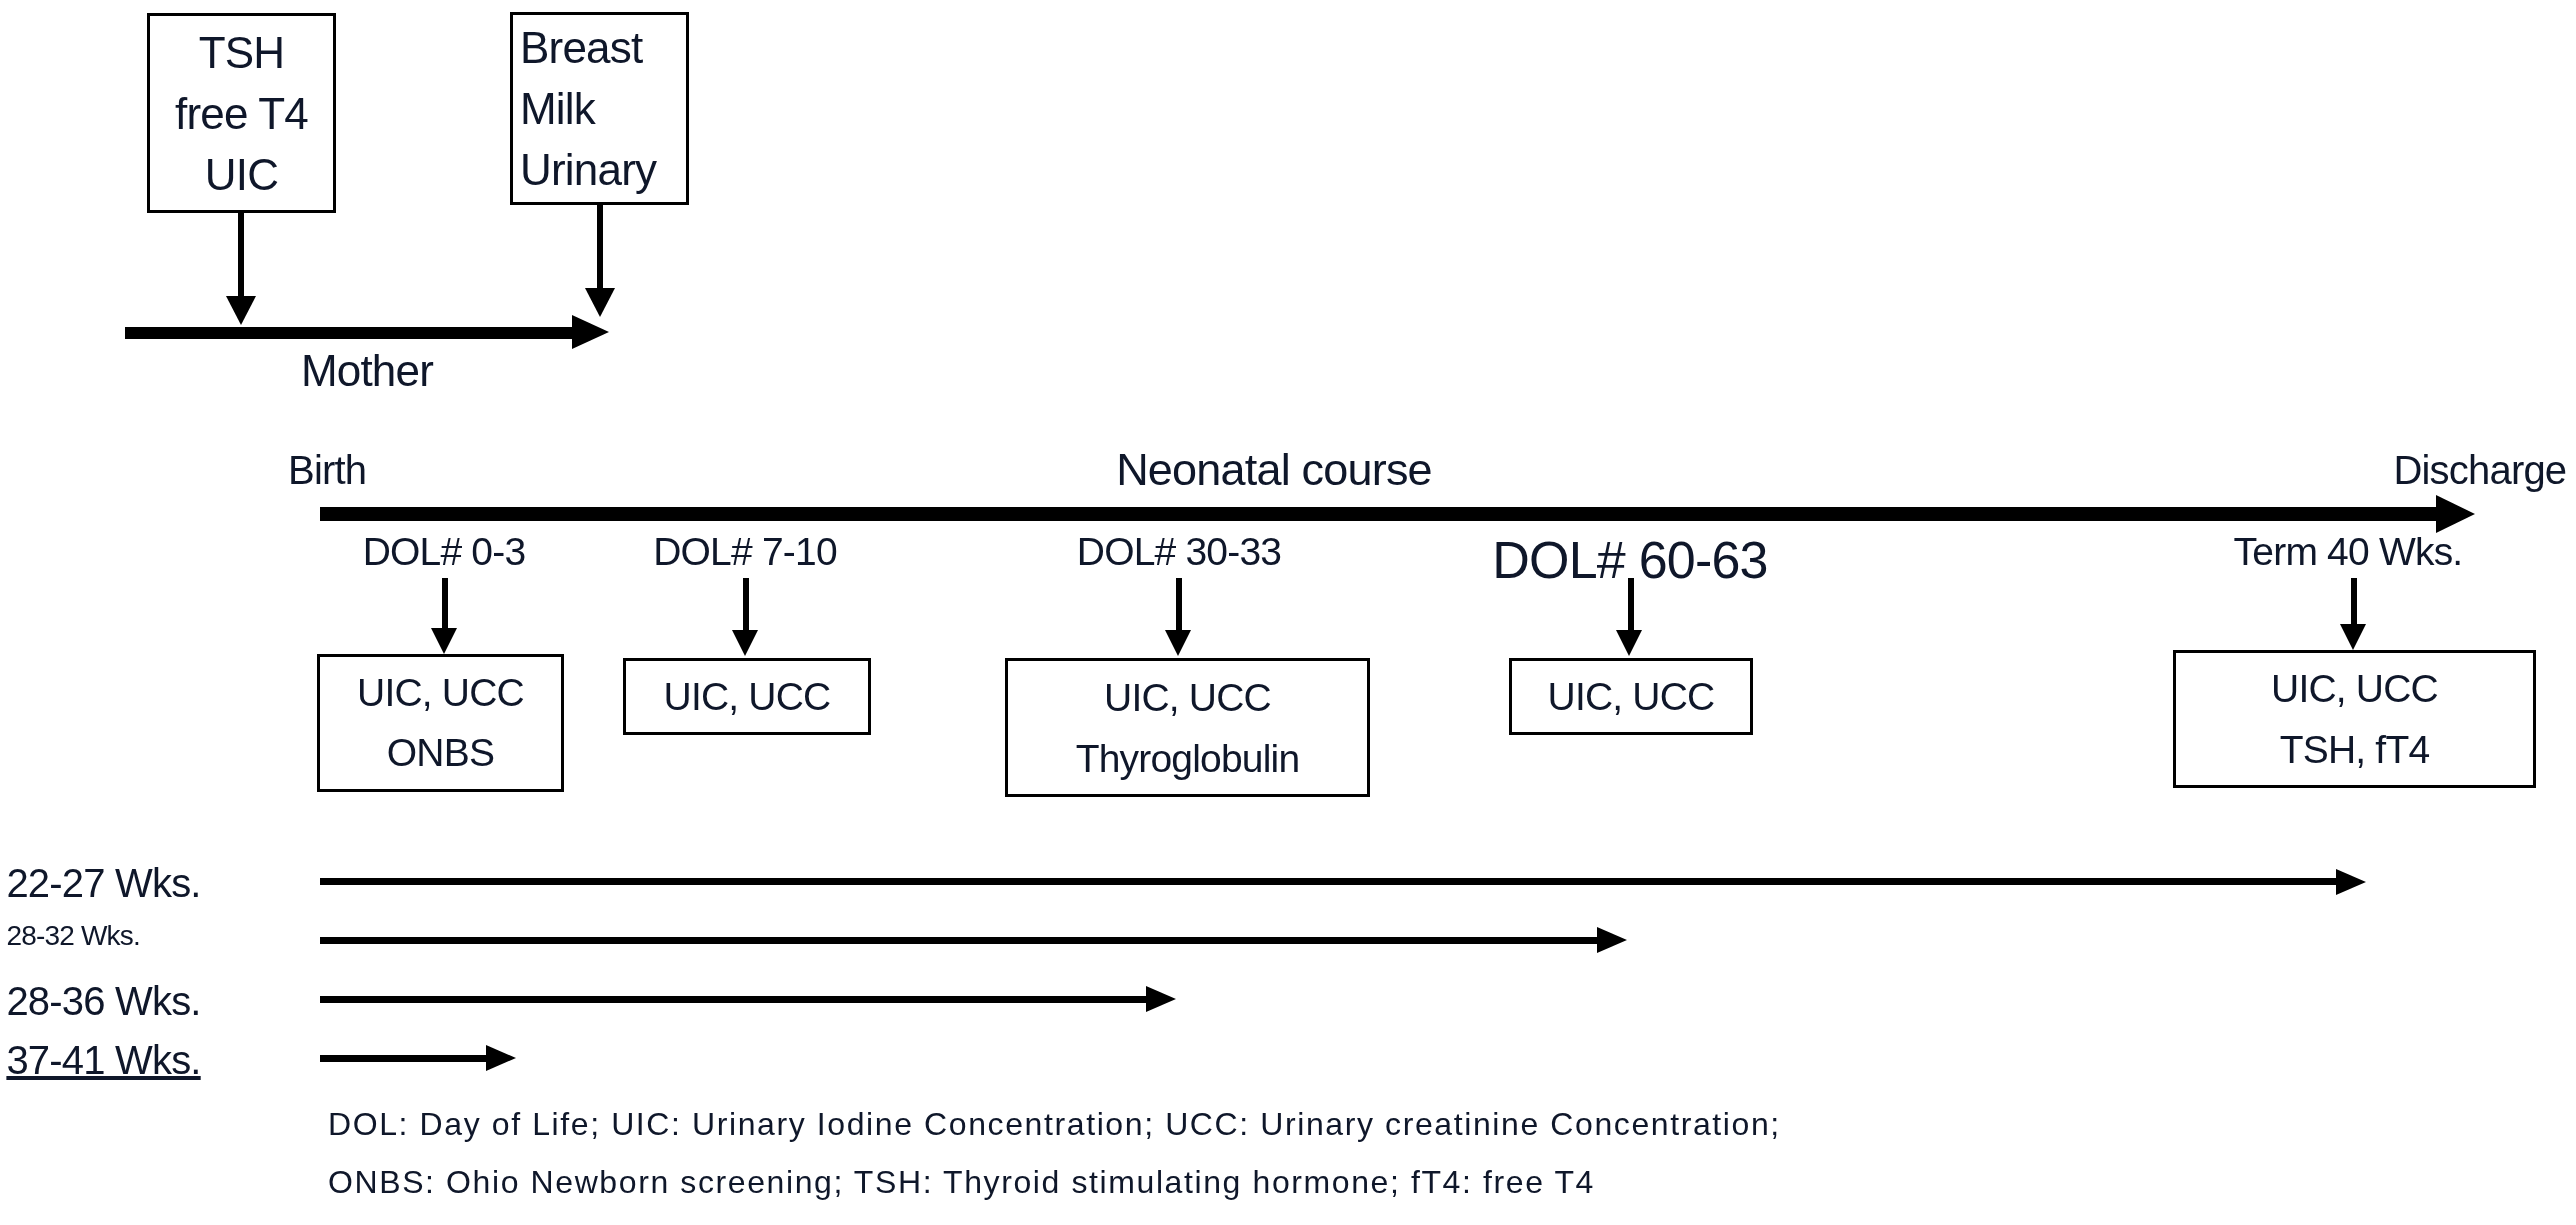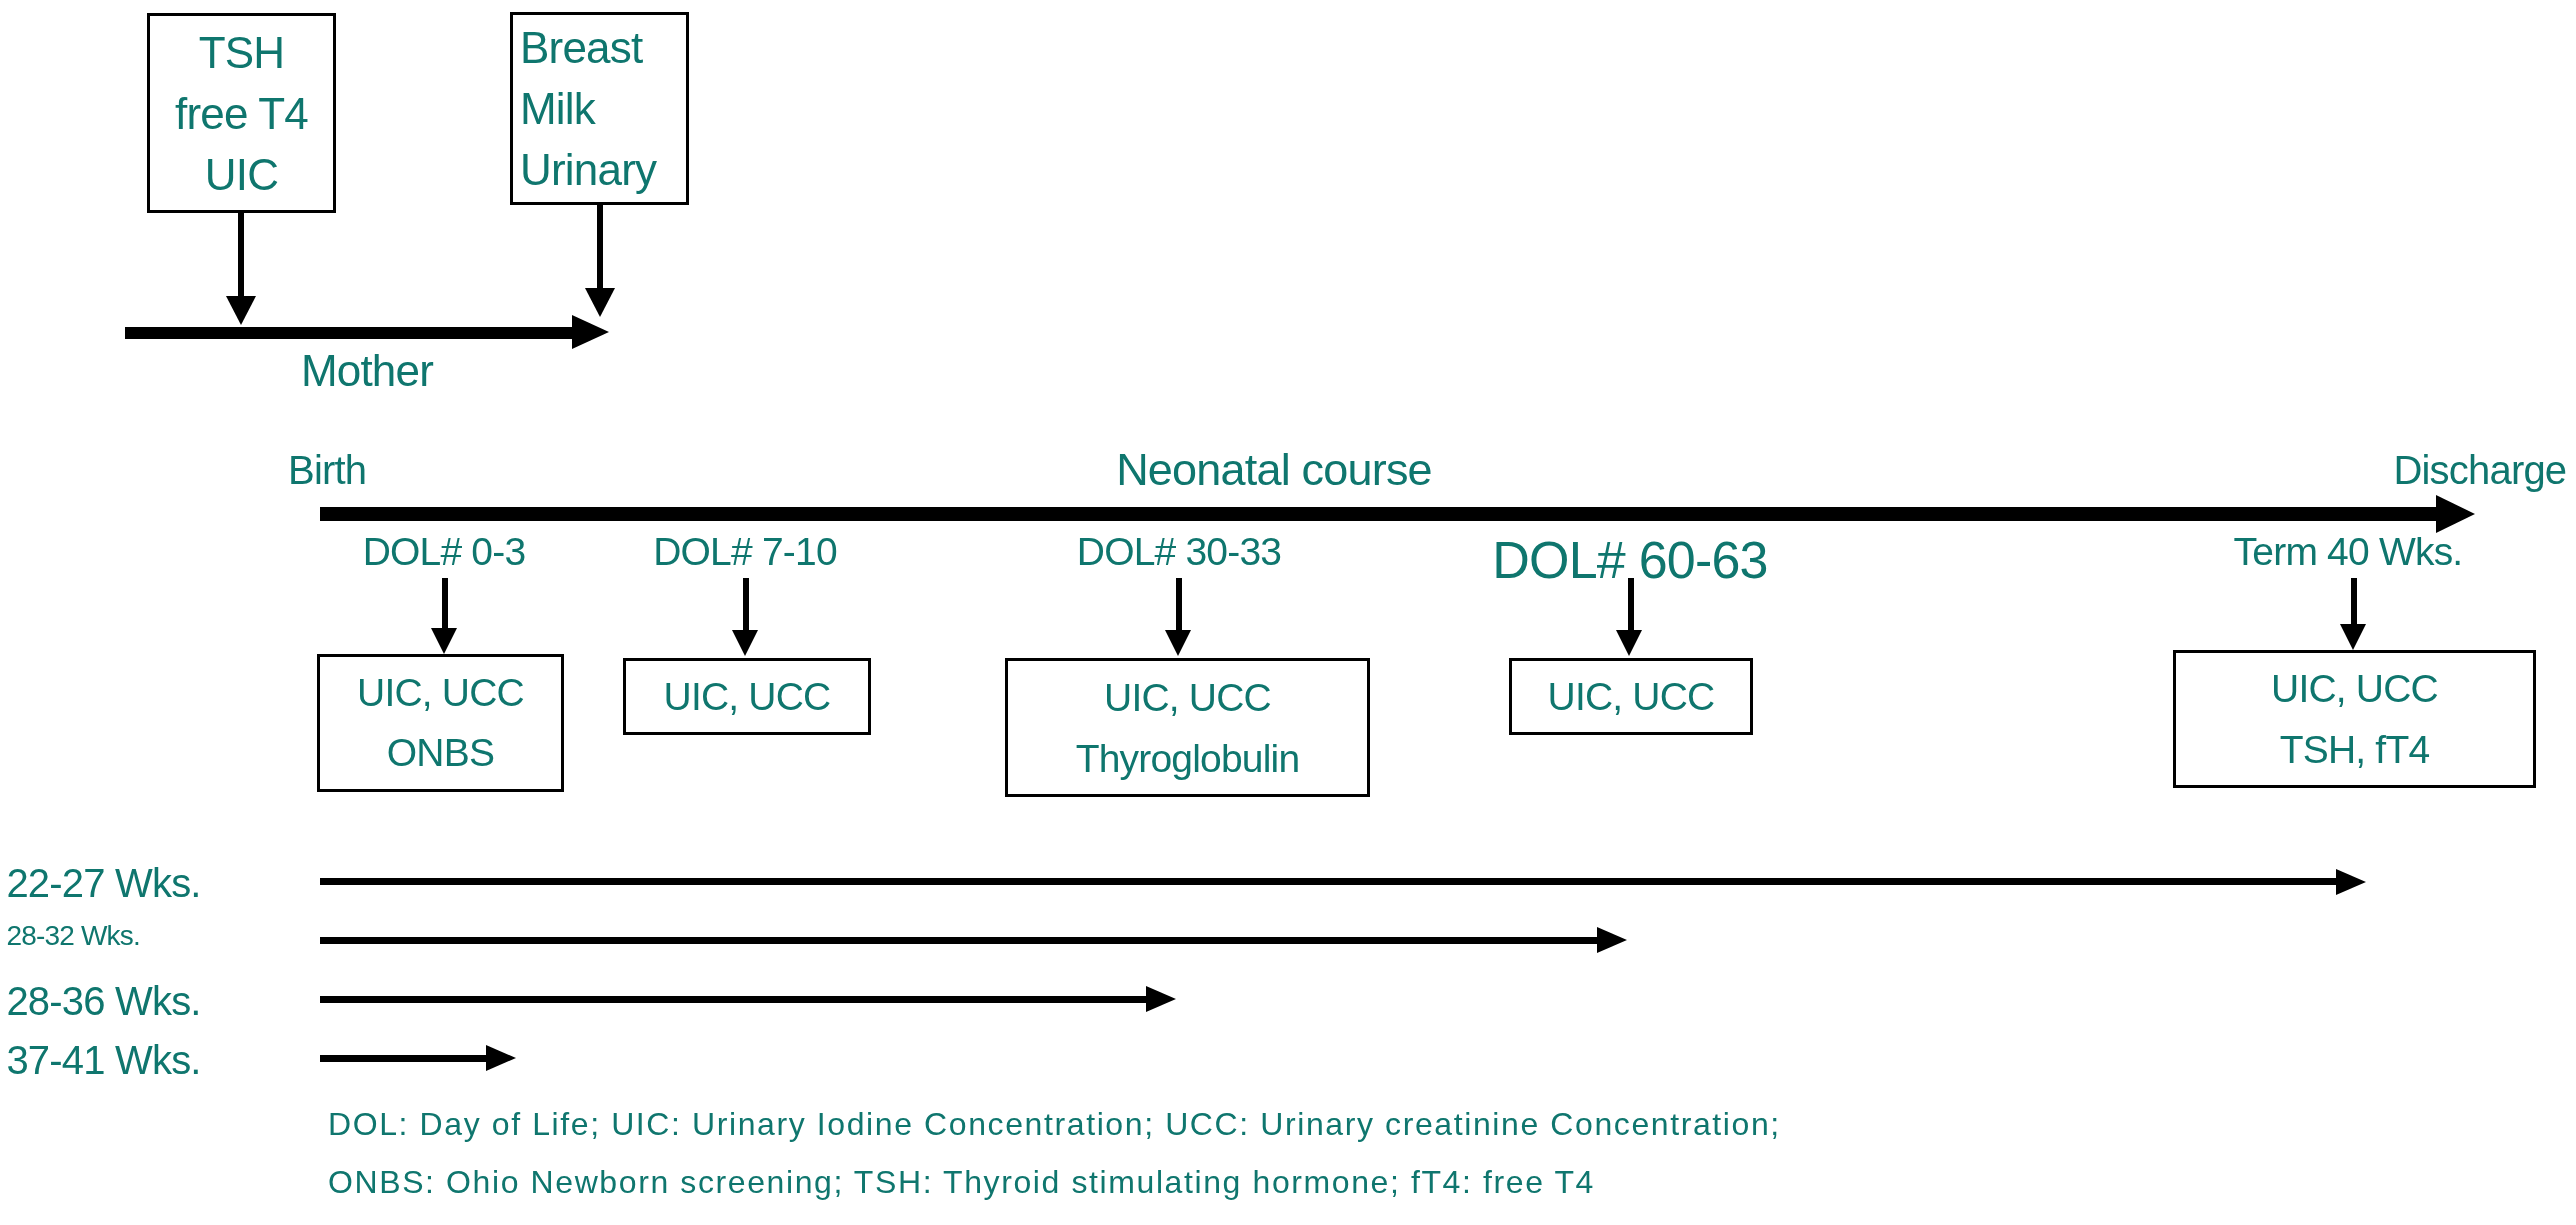--- a/index.html
+++ b/index.html
@@ -1,18 +1,18 @@
 <!DOCTYPE html>
 <html style="font-size:13px"><head>
 <meta charset="utf-8">
 <style>
   html,body { margin:0; padding:0; background:#fff; }
   .canvas {
     position:relative; width:2576px; height:1225px; background:#ffffff;
-    font-family:"Liberation Sans", sans-serif; color:#0f766e;
+    font-family:"Liberation Sans", sans-serif; color:#0f172a;
     overflow:hidden;
   }
   .box {
     position:absolute; box-sizing:border-box; border:3.2px solid #000; background:#fff;
     display:flex; flex-direction:column; justify-content:center; align-items:center;
     text-align:center; letter-spacing:-0.8px;
   }
   .box .ln { white-space:nowrap; }
   .lbl { position:absolute; white-space:nowrap; letter-spacing:-0.8px; }
   .ctr { transform:translateX(-50%); text-align:center; }
@@ -105,21 +105,21 @@
   <div class="head head-right" style="left:2336px; top:869px; border-width:13px 0 13px 30px;"></div>
 
   <div class="lbl" style="left:6.4px; top:920px; font-size:28px;">28-32 Wks.</div>
   <div class="stem" style="left:320px; top:937px; width:1278px; height:7.2px;"></div>
   <div class="head head-right" style="left:1597px; top:927px; border-width:13px 0 13px 30px;"></div>
 
   <div class="lbl" style="left:6.4px; top:979px; font-size:40px;">28-36 Wks.</div>
   <div class="stem" style="left:320px; top:996px; width:827px; height:7.2px;"></div>
   <div class="head head-right" style="left:1146px; top:986px; border-width:13px 0 13px 30px;"></div>
 
-  <div class="lbl" style="left:6.4px; top:1038px; font-size:40px;">37-41 Wks.</div>
+  <div class="lbl" style="left:6.4px; top:1038px; font-size:40px;text-decoration:underline;">37-41 Wks.</div>
   <div class="stem" style="left:320px; top:1055px; width:167px; height:7.2px;"></div>
   <div class="head head-right" style="left:486px; top:1045px; border-width:13px 0 13px 30px;"></div>
 
   <div class="legend" style="left:328px; top:1095px; font-size:32px;">
     <div>DOL: Day of Life; UIC: Urinary Iodine Concentration; UCC: Urinary creatinine Concentration;</div>
     <div>ONBS: Ohio Newborn screening; TSH: Thyroid stimulating hormone; fT4: free T4</div>
   </div>
 
 </div>
 

